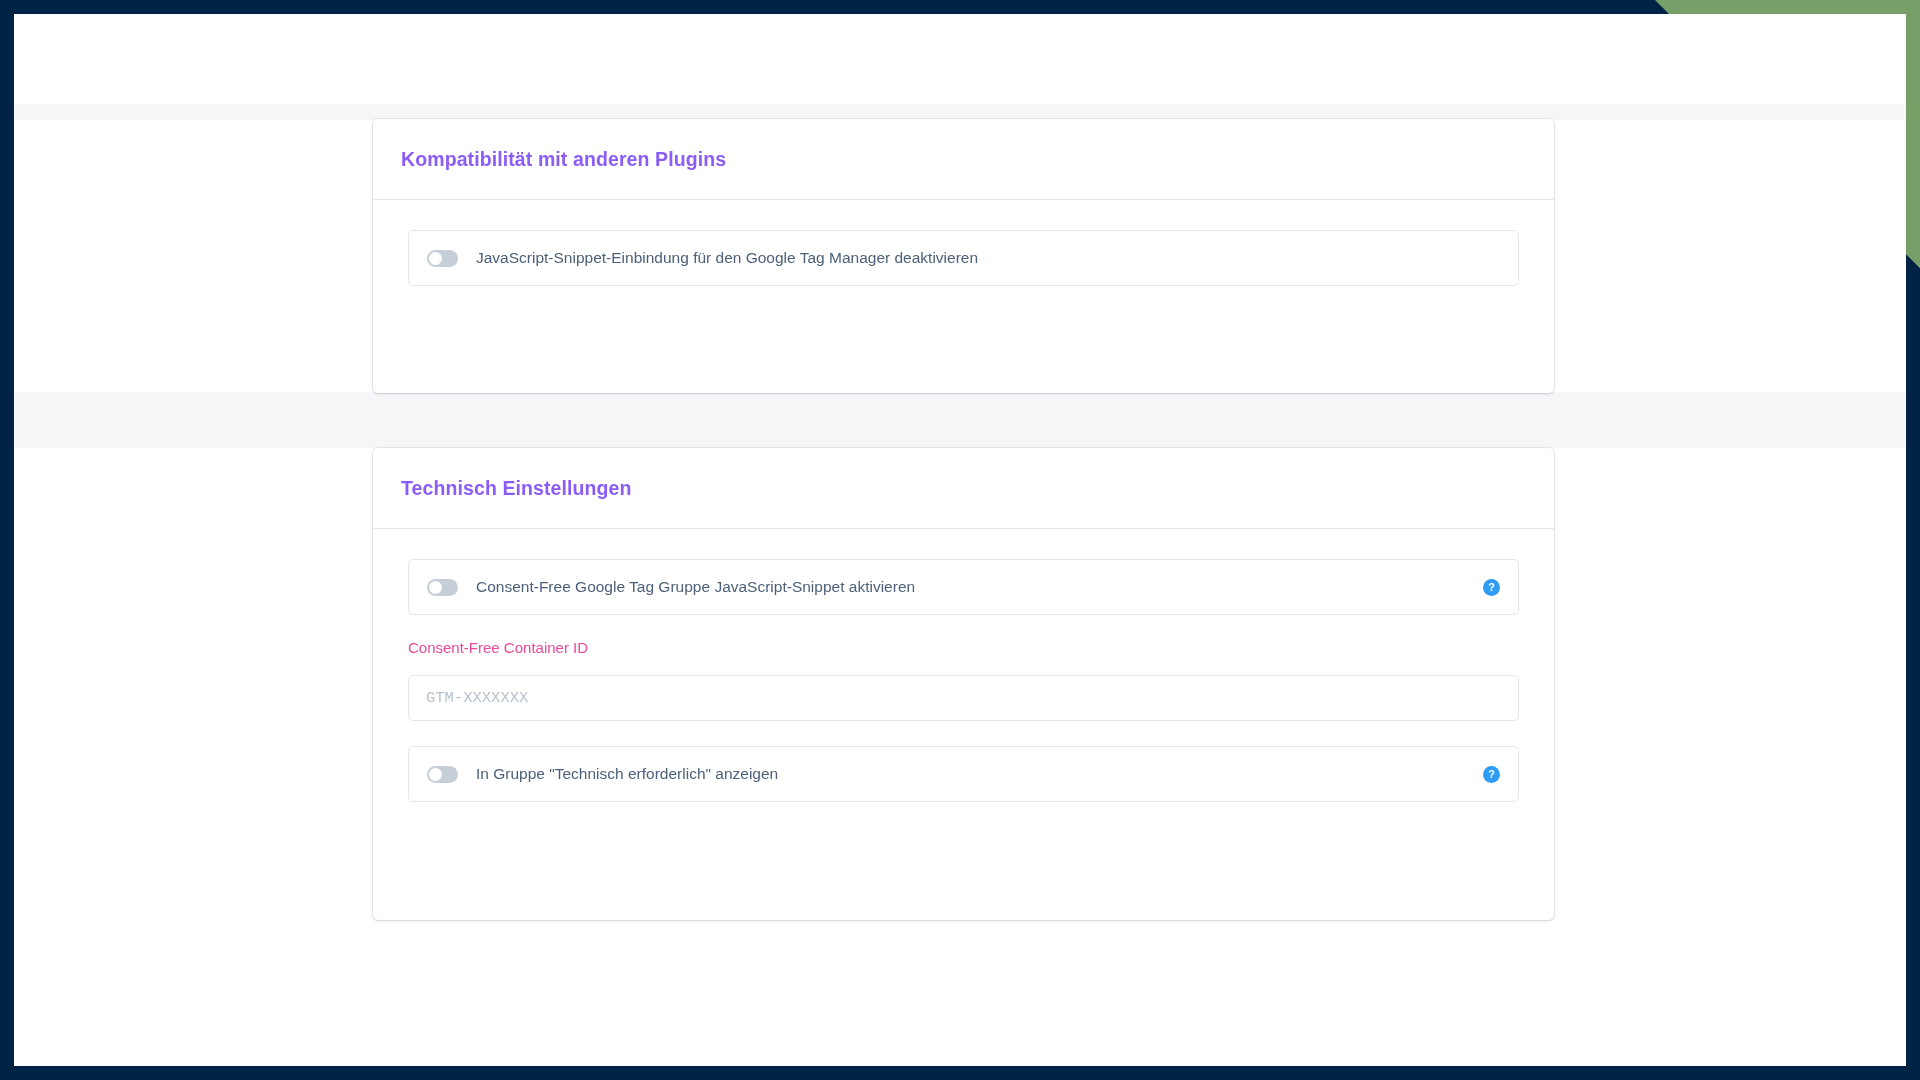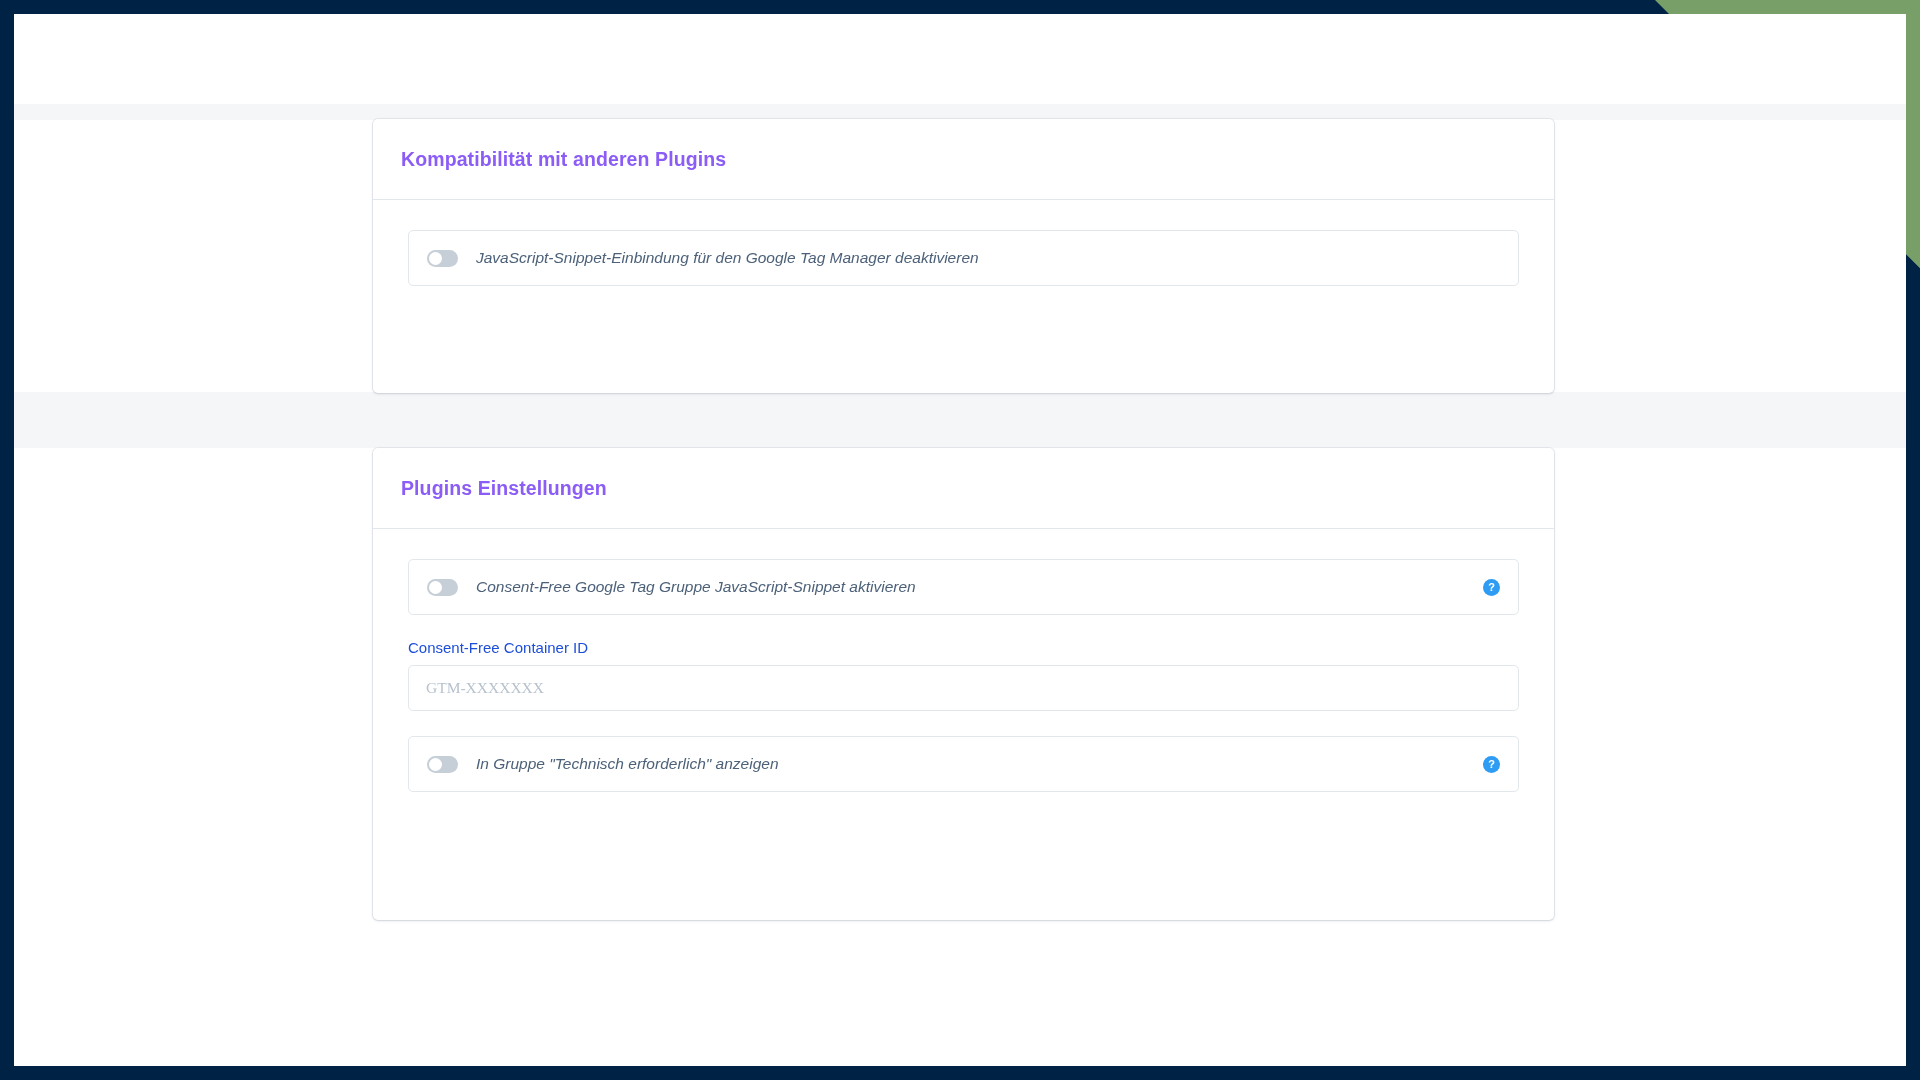--- a/index.html
+++ b/index.html
@@ -104,21 +104,20 @@
     height: 13px;
     border-radius: 50%;
     background: #ffffff;
   }
 
   .toggle-label {
     margin-left: 18px;
     font-size: 15.5px;
     color: #4c6179;
     white-space: nowrap;
-    font-style: italic;
   }
 
   .spacer { flex: 1 1 auto; }
 
   
   .help-icon {
     flex: 0 0 auto;
     width: 17px;
     height: 17px;
     border-radius: 50%;
@@ -130,33 +129,33 @@
     text-align: center;
     cursor: pointer;
     font-family: "Liberation Sans", sans-serif;
   }
 
   
   .field-block { margin-top: 24px; }
 
   .field-label {
     font-size: 15px;
-    color: #1d4ed8;
-    margin-bottom: 9px;
+    color: #ec4899;
+    margin-bottom: 19px;
     display: block;
   }
 
   .text-input {
     width: 100%;
     height: 46px;
     border: 1px solid #e2e7ec;
     border-radius: 5px;
     padding: 0 17px;
     font-size: 15.5px;
-    font-family: Liberation Serif, serif;
+    font-family: Liberation Mono, monospace;
     color: #4c6179;
     background: #ffffff;
     outline: none;
   }
   .text-input::placeholder { color: #b7c2cd; }
 
   .row-gap { margin-top: 25px; }
 </style>
 </head>
 <body>
@@ -186,21 +185,21 @@
         <div class="toggle"></div>
         <span class="toggle-label">JavaScript-Snippet-Einbindung für den Google Tag Manager deaktivieren</span>
         <div class="spacer"></div>
       </div>
 
     </div>
   </section>
 
   <section class="card" id="card-expert">
     <div class="card-header">
-      <h2 class="card-title">Plugins Einstellungen</h2>
+      <h2 class="card-title">Technisch Einstellungen</h2>
     </div>
     <div class="card-body">
 
       <div class="toggle-row">
         <div class="toggle"></div>
         <span class="toggle-label">Consent-Free Google Tag Gruppe JavaScript-Snippet aktivieren</span>
         <div class="spacer"></div>
         <span class="help-icon">?</span>
       </div>
 

